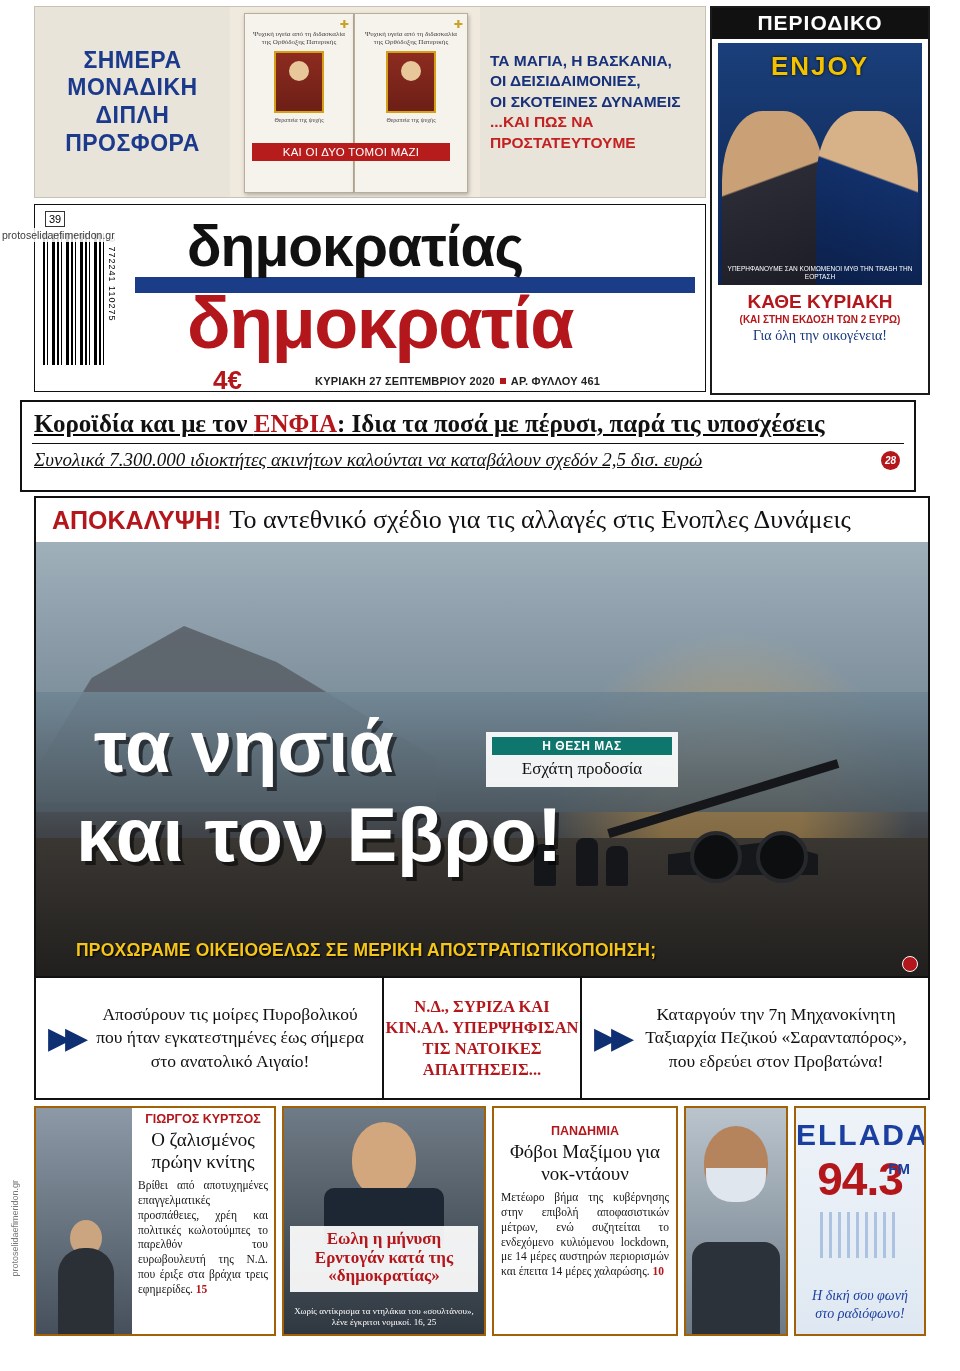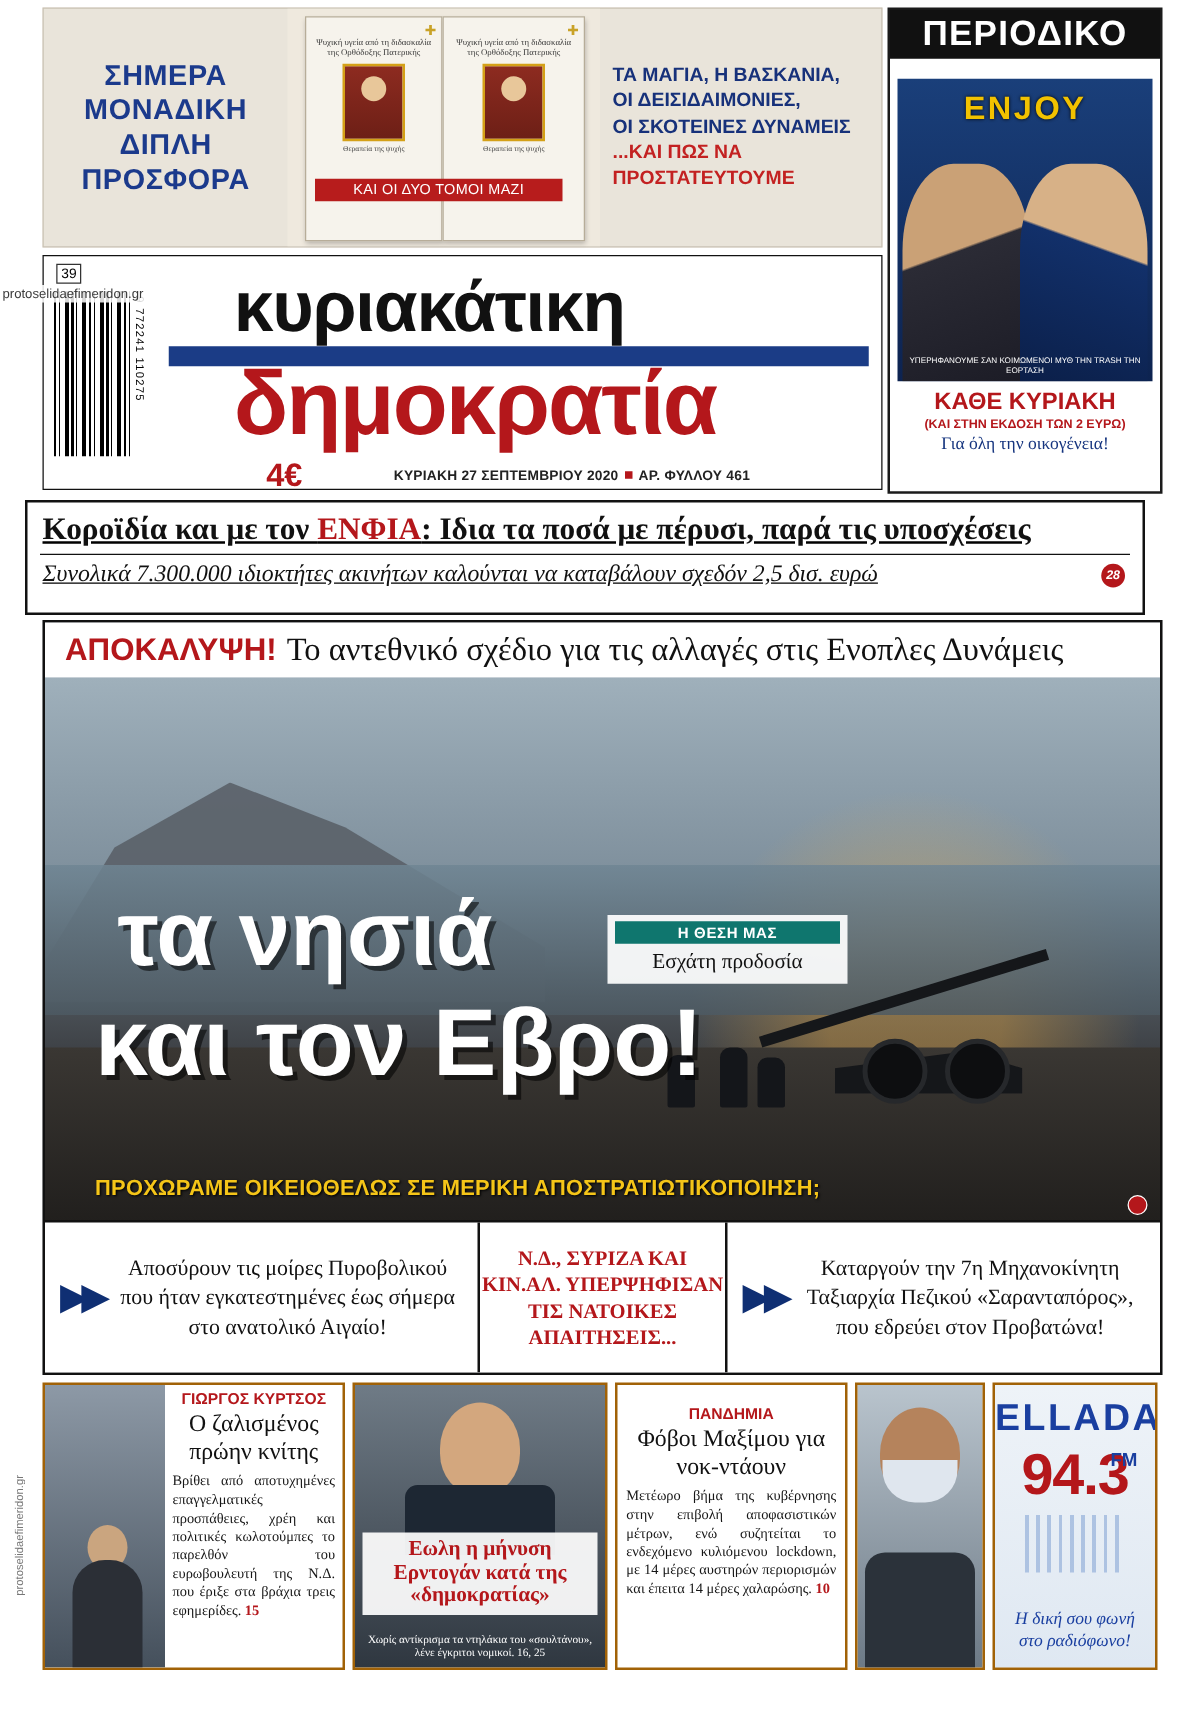--- a/index.html
+++ b/index.html
@@ -33,23 +33,23 @@
     padding:3px 0;letter-spacing:.3px;}
   .promo-right{flex:1;display:flex;flex-direction:column;justify-content:center;
     padding-left:10px;color:#17317a;font-family:"Liberation Sans",sans-serif;
     font-weight:bold;font-size:15.5px;line-height:1.32;}
   .promo-right .red{color:#c32121;}
 
   
   .magbox{position:absolute;left:710px;top:6px;width:216px;height:385px;
     background:#fff;border:2px solid #1b1b1b;}
   .mag-title{background:#111;color:#fff;text-align:center;
-    font-family:"Liberation Sans",sans-serif;font-weight:bold;font-size:28px;
+    font-family:"Liberation Sans",sans-serif;font-weight:bold;font-size:21px;
     letter-spacing:1px;padding:3px 0 4px;}
-  .mag-cover{margin:16px 6px 0;height:242px;background:linear-gradient(#1a3f7a,#0d2350);
+  .mag-cover{margin:4px 6px 0;height:242px;background:linear-gradient(#1a3f7a,#0d2350);
     position:relative;overflow:hidden;}
   .mag-logo{position:absolute;left:0;right:0;top:8px;text-align:center;color:#f2c200;
     font-family:"Liberation Sans",sans-serif;font-weight:bold;font-size:26px;letter-spacing:2px;
     text-shadow:0 0 3px #000;}
   .mag-person{position:absolute;bottom:0;width:50%;height:72%;}
   .mag-p1{left:2%;background:linear-gradient(160deg,#caa176 0%,#caa176 40%,#2b2b35 41%,#1c1c26 100%);
     border-radius:40% 40% 0 0;}
   .mag-p2{right:2%;background:linear-gradient(200deg,#d7b187 0%,#d7b187 38%,#12306a 39%,#0b1f49 100%);
     border-radius:40% 40% 0 0;}
   .mag-strap{position:absolute;left:4px;right:4px;bottom:4px;color:#ffffff;font-size:6.5px;
@@ -235,21 +235,21 @@
     </div>
   </div>
 
   <div class="masthead">
     <div class="barcode-wrap">
       <div class="issue-num">39</div>
       <div class="barcode"></div>
       <div class="barcode-num">9 772241 110275</div>
     </div>
     <div class="mast-bluebar"></div>
-    <div class="mast-title1">κυριακάτικη</div>
+    <div class="mast-title1">δημοκρατίας</div>
     <div class="mast-title2">δημοκρατία</div>
     <div class="mast-price">4€</div>
     <div class="mast-date">
       <span>ΚΥΡΙΑΚΗ 27 ΣΕΠΤΕΜΒΡΙΟΥ 2020</span><span class="sq"></span><span>ΑΡ. ΦΥΛΛΟΥ 461</span>
     </div>
   </div>
 
   <div class="watermark">protoselidaefimeridon.gr</div>
   <div class="sidewm">protoselidaefimeridon.gr</div>
 

